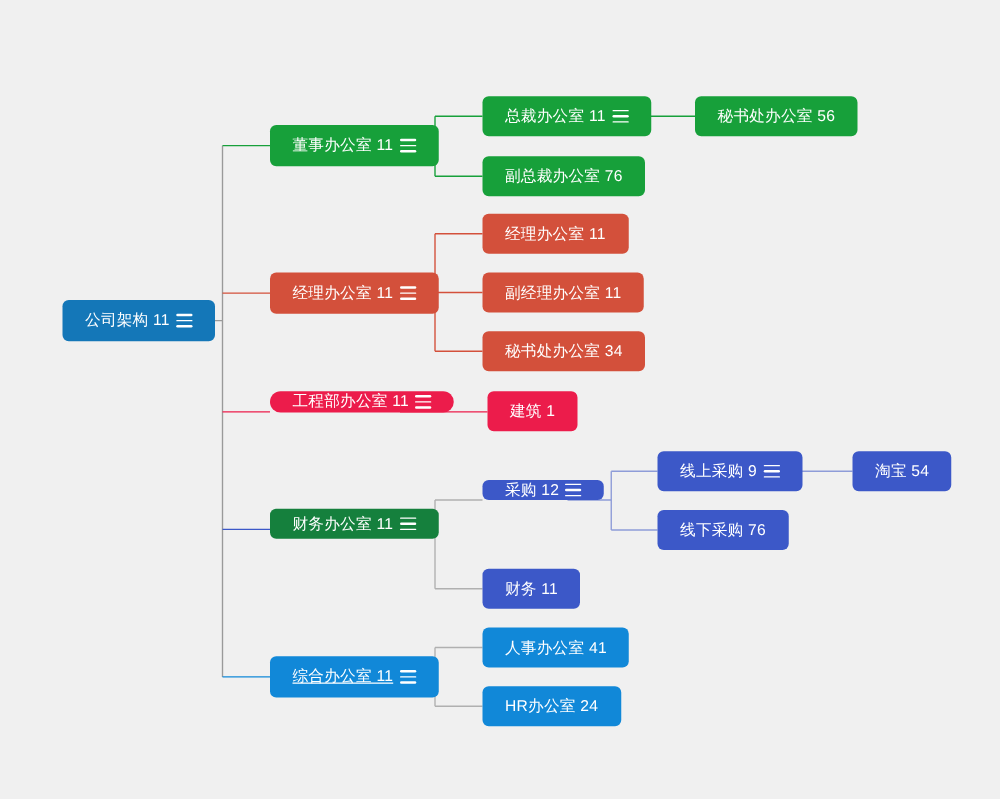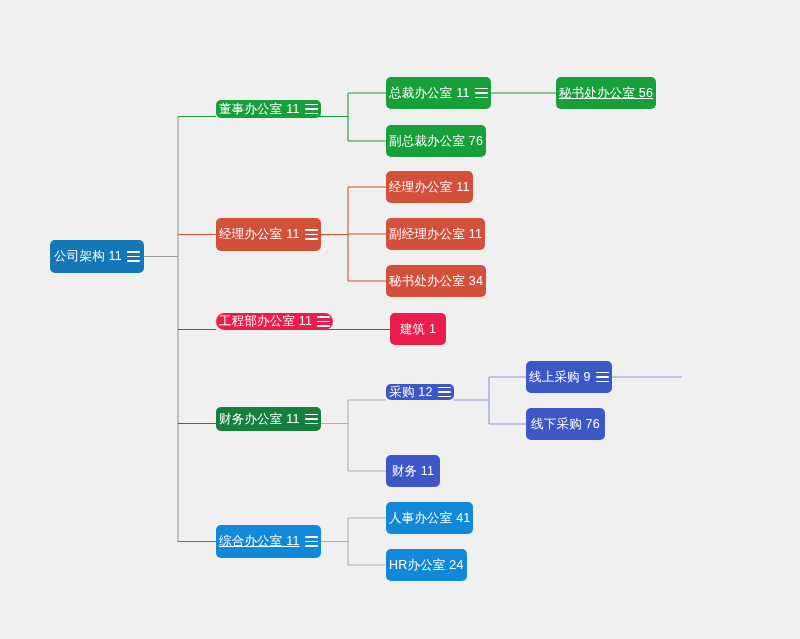--- a/index.html
+++ b/index.html
@@ -39,21 +39,21 @@
     box-sizing: border-box;
     display: flex;
     align-items: center;
     justify-content: center;
     gap: 5px;
     border-radius: 5px;
     color: #ffffff;
     font-size: 12.5px;
     line-height: 1;
     white-space: nowrap;
-    padding: 0 3px;
+    padding: 0 18px;
     cursor: pointer;
     user-select: none;
   }
   .node-label {
     display: inline-block;
     letter-spacing: 0.2px;
   }
   .list-icon {
     display: inline-block;
     position: relative;
@@ -124,40 +124,40 @@
 
   <div id="node-layer">
       <div class="node" style="left: 50px; top: 240px; min-width: 94px; height: 33px; background: rgb(20, 119, 184);">
         <span class="node-label">公司架构 11</span>
         <span class="list-icon">
           <i></i>
           <i></i>
           <i></i>
         </span>
       </div>
-      <div class="node" style="left: 216px; top: 100px; min-width: 94px; height: 18px; background: rgb(23, 160, 58);">
+      <div class="node" style="left: 216px; top: 100px; min-width: 94px; height: 33px; background: rgb(23, 160, 58);">
         <span class="node-label">董事办公室 11</span>
         <span class="list-icon">
           <i></i>
           <i></i>
           <i></i>
         </span>
       </div>
       <div class="node" style="left: 386px; top: 77px; min-width: 94px; height: 32px; background: rgb(23, 160, 58);">
         <span class="node-label">总裁办公室 11</span>
         <span class="list-icon">
           <i></i>
           <i></i>
           <i></i>
         </span>
       </div>
       <div class="node" style="left: 386px; top: 125px; min-width: 91px; height: 32px; background: rgb(23, 160, 58); text-align: center;">
         <span class="node-label">副总裁办公室 76</span>
       </div>
-      <div class="node" style="left: 556px; top: 77px; min-width: 91px; height: 32px; background: rgb(23, 160, 58); text-decoration: underline;">
+      <div class="node" style="left: 556px; top: 77px; min-width: 91px; height: 32px; background: rgb(23, 160, 58);">
         <span class="node-label">秘书处办公室 56</span>
       </div>
       <div class="node" style="left: 216px; top: 218px; min-width: 94px; height: 33px; background: rgb(211, 80, 59);">
         <span class="node-label">经理办公室 11</span>
         <span class="list-icon">
           <i></i>
           <i></i>
           <i></i>
         </span>
       </div>
@@ -204,20 +204,23 @@
         <span class="node-label">线上采购 9</span>
         <span class="list-icon">
           <i></i>
           <i></i>
           <i></i>
         </span>
       </div>
       <div class="node" style="left: 526px; top: 408px; min-width: 79px; height: 32px; background: rgb(60, 88, 200); text-align: right;">
         <span class="node-label">线下采购 76</span>
       </div>
+      <div class="node" style="left: 682px; top: 361px; min-width: 58px; height: 32px; background: rgb(60, 88, 200);">
+        <span class="node-label">淘宝 54</span>
+      </div>
       <div class="node" style="left: 216px; top: 525px; min-width: 94px; height: 33px; background: rgb(17, 136, 216); text-decoration: underline;">
         <span class="node-label">综合办公室 11</span>
         <span class="list-icon">
           <i></i>
           <i></i>
           <i></i>
         </span>
       </div>
       <div class="node" style="left: 386px; top: 502px; min-width: 81px; height: 32px; background: rgb(17, 136, 216);">
         <span class="node-label">人事办公室 41</span>

